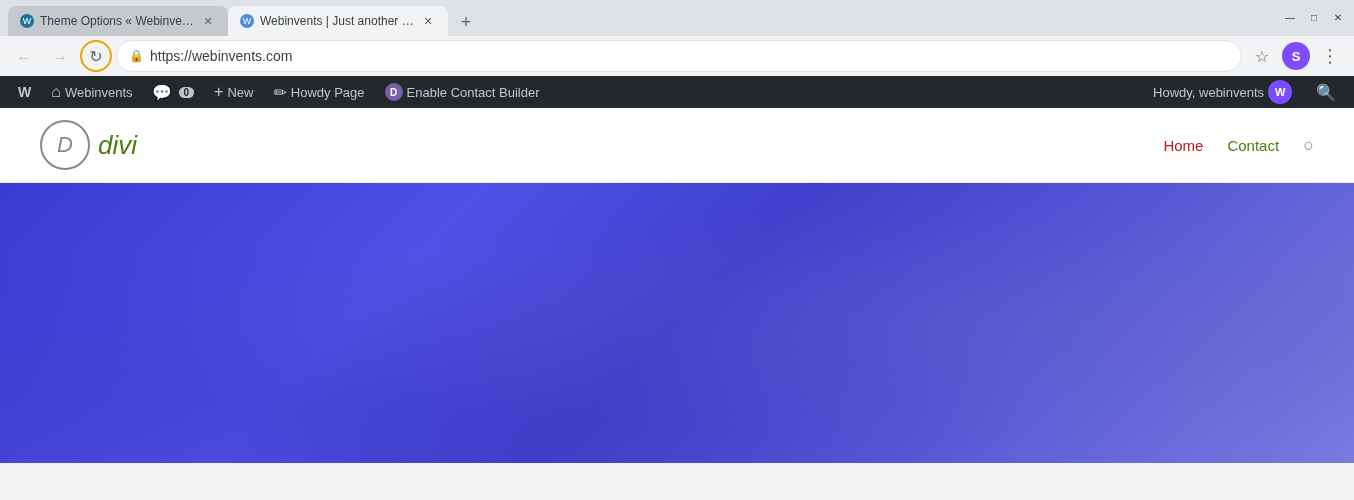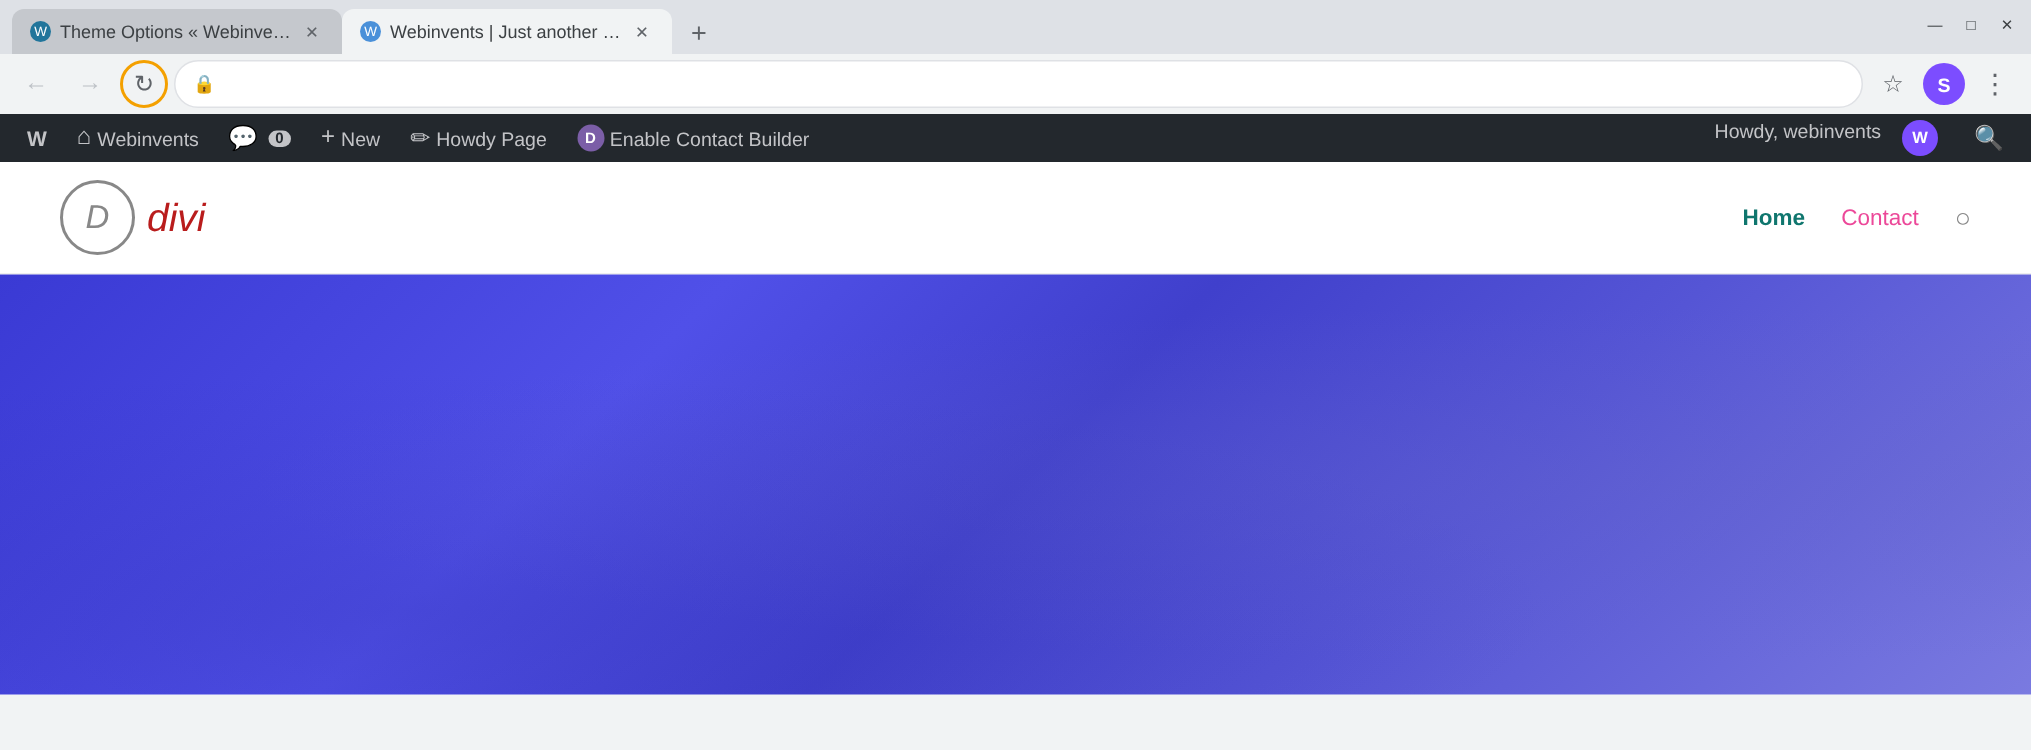--- a/index.html
+++ b/index.html
@@ -33,34 +33,34 @@
     .profile-btn { width: 28px; height: 28px; border-radius: 50%; background: #7c4dff; color: white; display: flex; align-items: center; justify-content: center; font-size: 13px; font-weight: bold; cursor: pointer; }
     .more-btn { font-size: 18px; }
 
     
     .wp-admin-bar { background: #23282d; height: 32px; display: flex; align-items: center; padding: 0 8px; width: 100%; }
     .wp-admin-bar-items { display: flex; align-items: center; height: 100%; flex: 1; gap: 0; }
     .wp-bar-item { display: flex; align-items: center; height: 100%; padding: 0 10px; color: #c3c4c7; font-size: 13px; cursor: pointer; gap: 4px; white-space: nowrap; }
     .wp-bar-item .icon { font-size: 16px; }
     .wp-bar-item .wp-logo { color: #c3c4c7; }
     .wp-bar-right { display: flex; align-items: center; gap: 4px; margin-left: auto; }
-    .howdy-section { display: flex; gap: 14px; color: #c3c4c7; font-size: 13px; cursor: pointer; padding: 0 10px; height: 100%; }
+    .howdy-section { display: flex; align-items: center; gap: 4px; color: #c3c4c7; font-size: 13px; cursor: pointer; padding: 0 10px; height: 100%; }
     .wp-user-avatar { width: 24px; height: 24px; border-radius: 50%; background: #7c4dff; color: white; display: flex; align-items: center; justify-content: center; font-size: 11px; font-weight: bold; }
     .search-btn { color: #c3c4c7; font-size: 16px; padding: 0 10px; cursor: pointer; display: flex; align-items: center; height: 100%; }
     .comment-badge { background: #c3c4c7; color: #23282d; border-radius: 10px; padding: 0 5px; font-size: 10px; font-weight: bold; margin-left: 2px; }
     .divi-icon { width: 18px; height: 18px; border-radius: 50%; background: #7b5ea7; color: white; display: flex; align-items: center; justify-content: center; font-size: 10px; font-weight: bold; }
 
     
     .site-header { background: #fff; height: 75px; display: flex; align-items: center; justify-content: space-between; padding: 0 40px; border-bottom: 1px solid #eee; }
     .site-logo { display: flex; align-items: center; gap: 8px; }
     .logo-circle { width: 50px; height: 50px; border-radius: 50%; border: 2px solid #888; display: flex; align-items: center; justify-content: center; font-size: 22px; color: #555; font-style: italic; }
-    .logo-text { font-size: 26px; color: #b91c1c; font-style: italic; font-weight: 300; }
+    .logo-text { font-size: 26px; color: #4d7c0f; font-style: italic; font-weight: 300; }
     .site-nav { display: flex; align-items: center; gap: 24px; }
-    .nav-link { font-size: 15px; color: #ec4899; text-decoration: none; cursor: pointer; }
-    .nav-link.active { color: #0f766e; font-weight: 700; }
+    .nav-link { font-size: 15px; color: #4d7c0f; text-decoration: none; cursor: pointer; }
+    .nav-link.active { color: #b91c1c; font-weight: 400; }
     .search-icon-nav { font-size: 18px; color: #888; cursor: pointer; }
 
     
     .hero-section { 
       background: linear-gradient(135deg, #3a3ad4 0%, #5050e8 30%, #4040cc 50%, #5555d5 70%, #7a7ae0 100%);
       flex: 1;
       min-height: 280px;
       position: relative;
       overflow: hidden;
     }
@@ -103,20 +103,21 @@
       <div class="win-btn">✕</div>
     </div>
   </div>
 
   <div class="address-bar">
     <div class="nav-btn disabled">←</div>
     <div class="nav-btn disabled">→</div>
     <div class="reload-btn">↻</div>
     <div class="url-bar">
       <span class="url-lock">🔒</span>
+      <span class="url-text">https://webinvents.com</span>
     </div>
     <div class="toolbar-right">
       <div class="toolbar-btn">☆</div>
       <div class="profile-btn">S</div>
       <div class="toolbar-btn more-btn">⋮</div>
     </div>
   </div>
 
   <div class="website-content">
 

